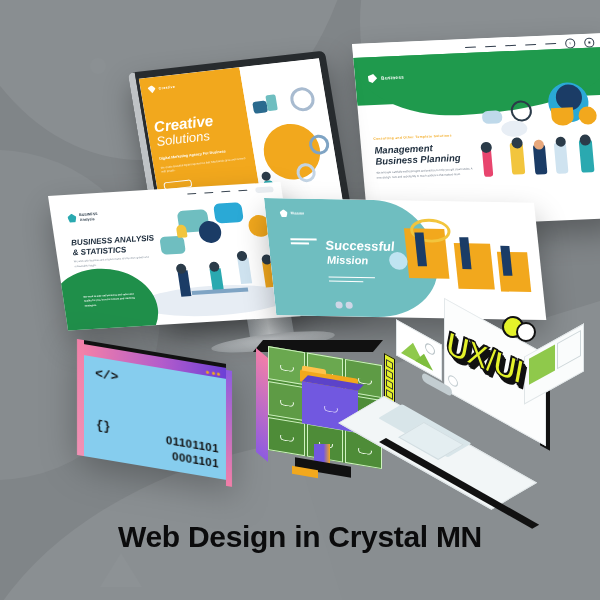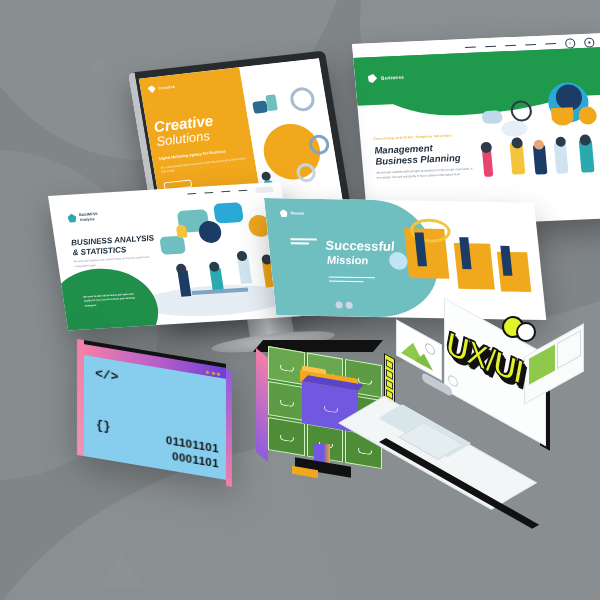--- a/index.html
+++ b/index.html
@@ -556,14 +556,15 @@
     <span id="lp-gear2"></span>
 
     <span id="uxui">UX/UI</span>
 
     <span id="lp-base"></span>
     <span id="lp-base-side"></span>
     <span id="lp-keys"></span>
     <span id="lp-trackpad"></span>
   </div>
 
+  <div id="title">Web Design in Crystal MN</div>
 
 </div>
 
 </body></html>

